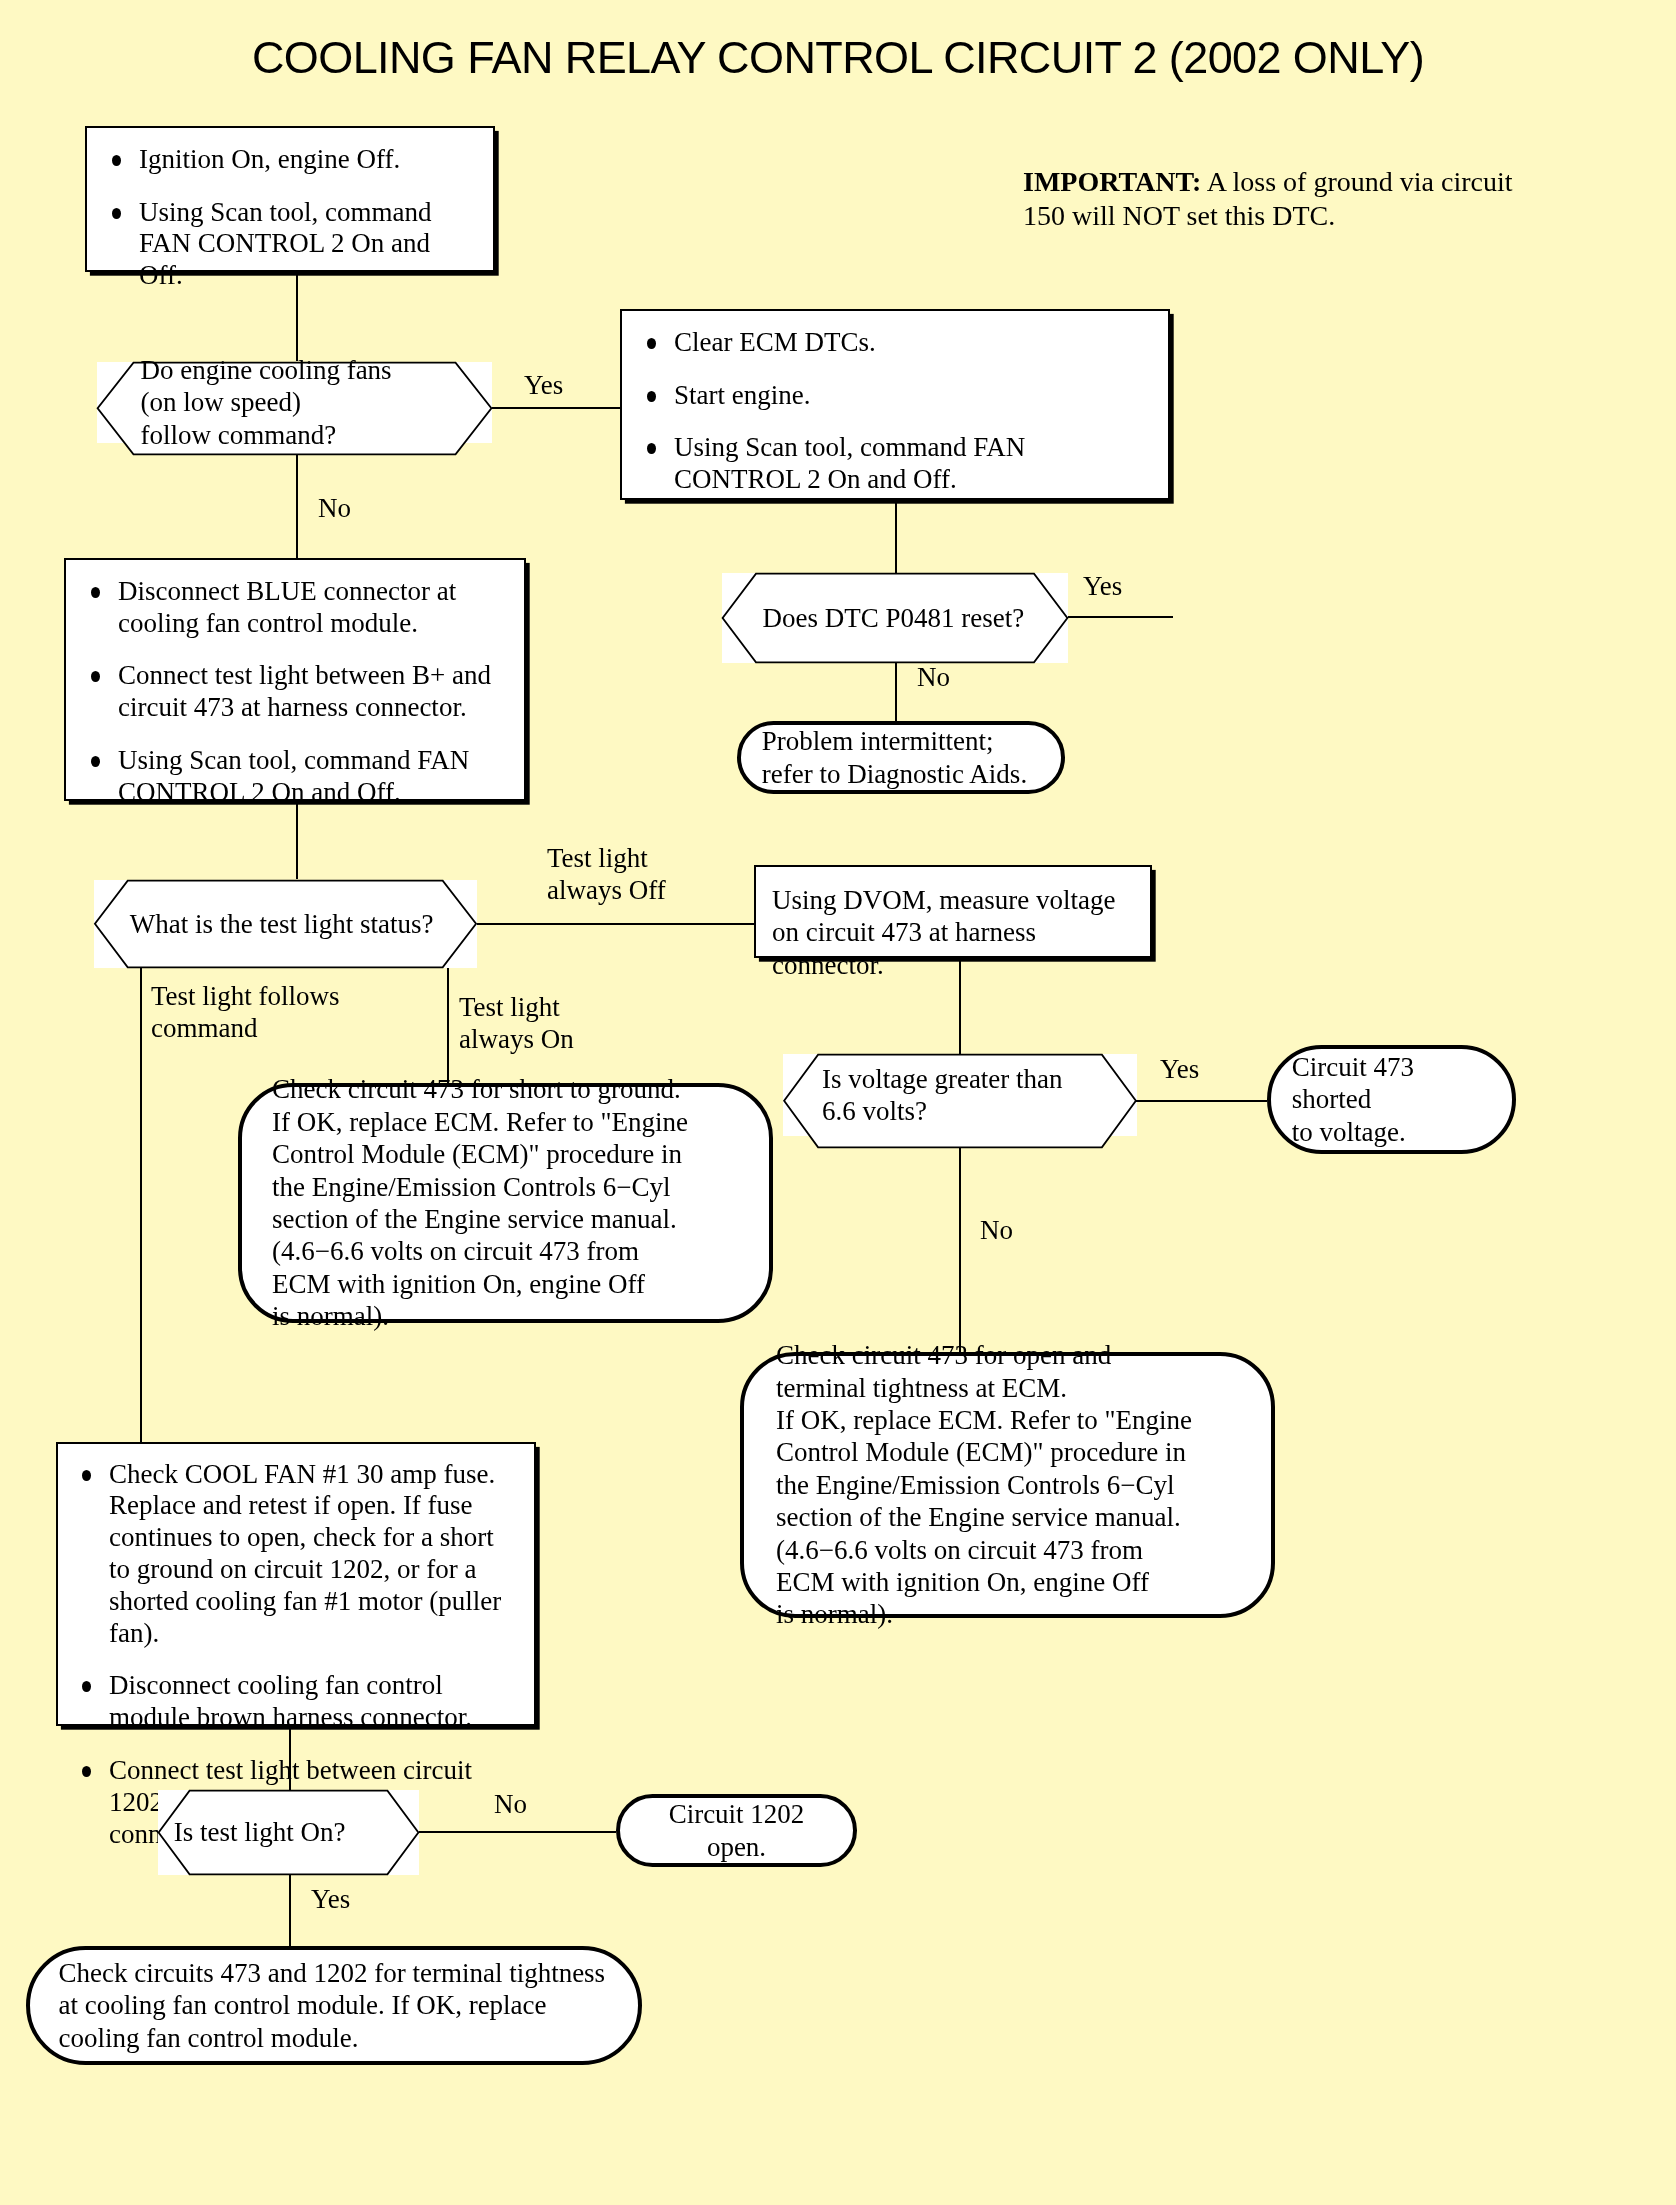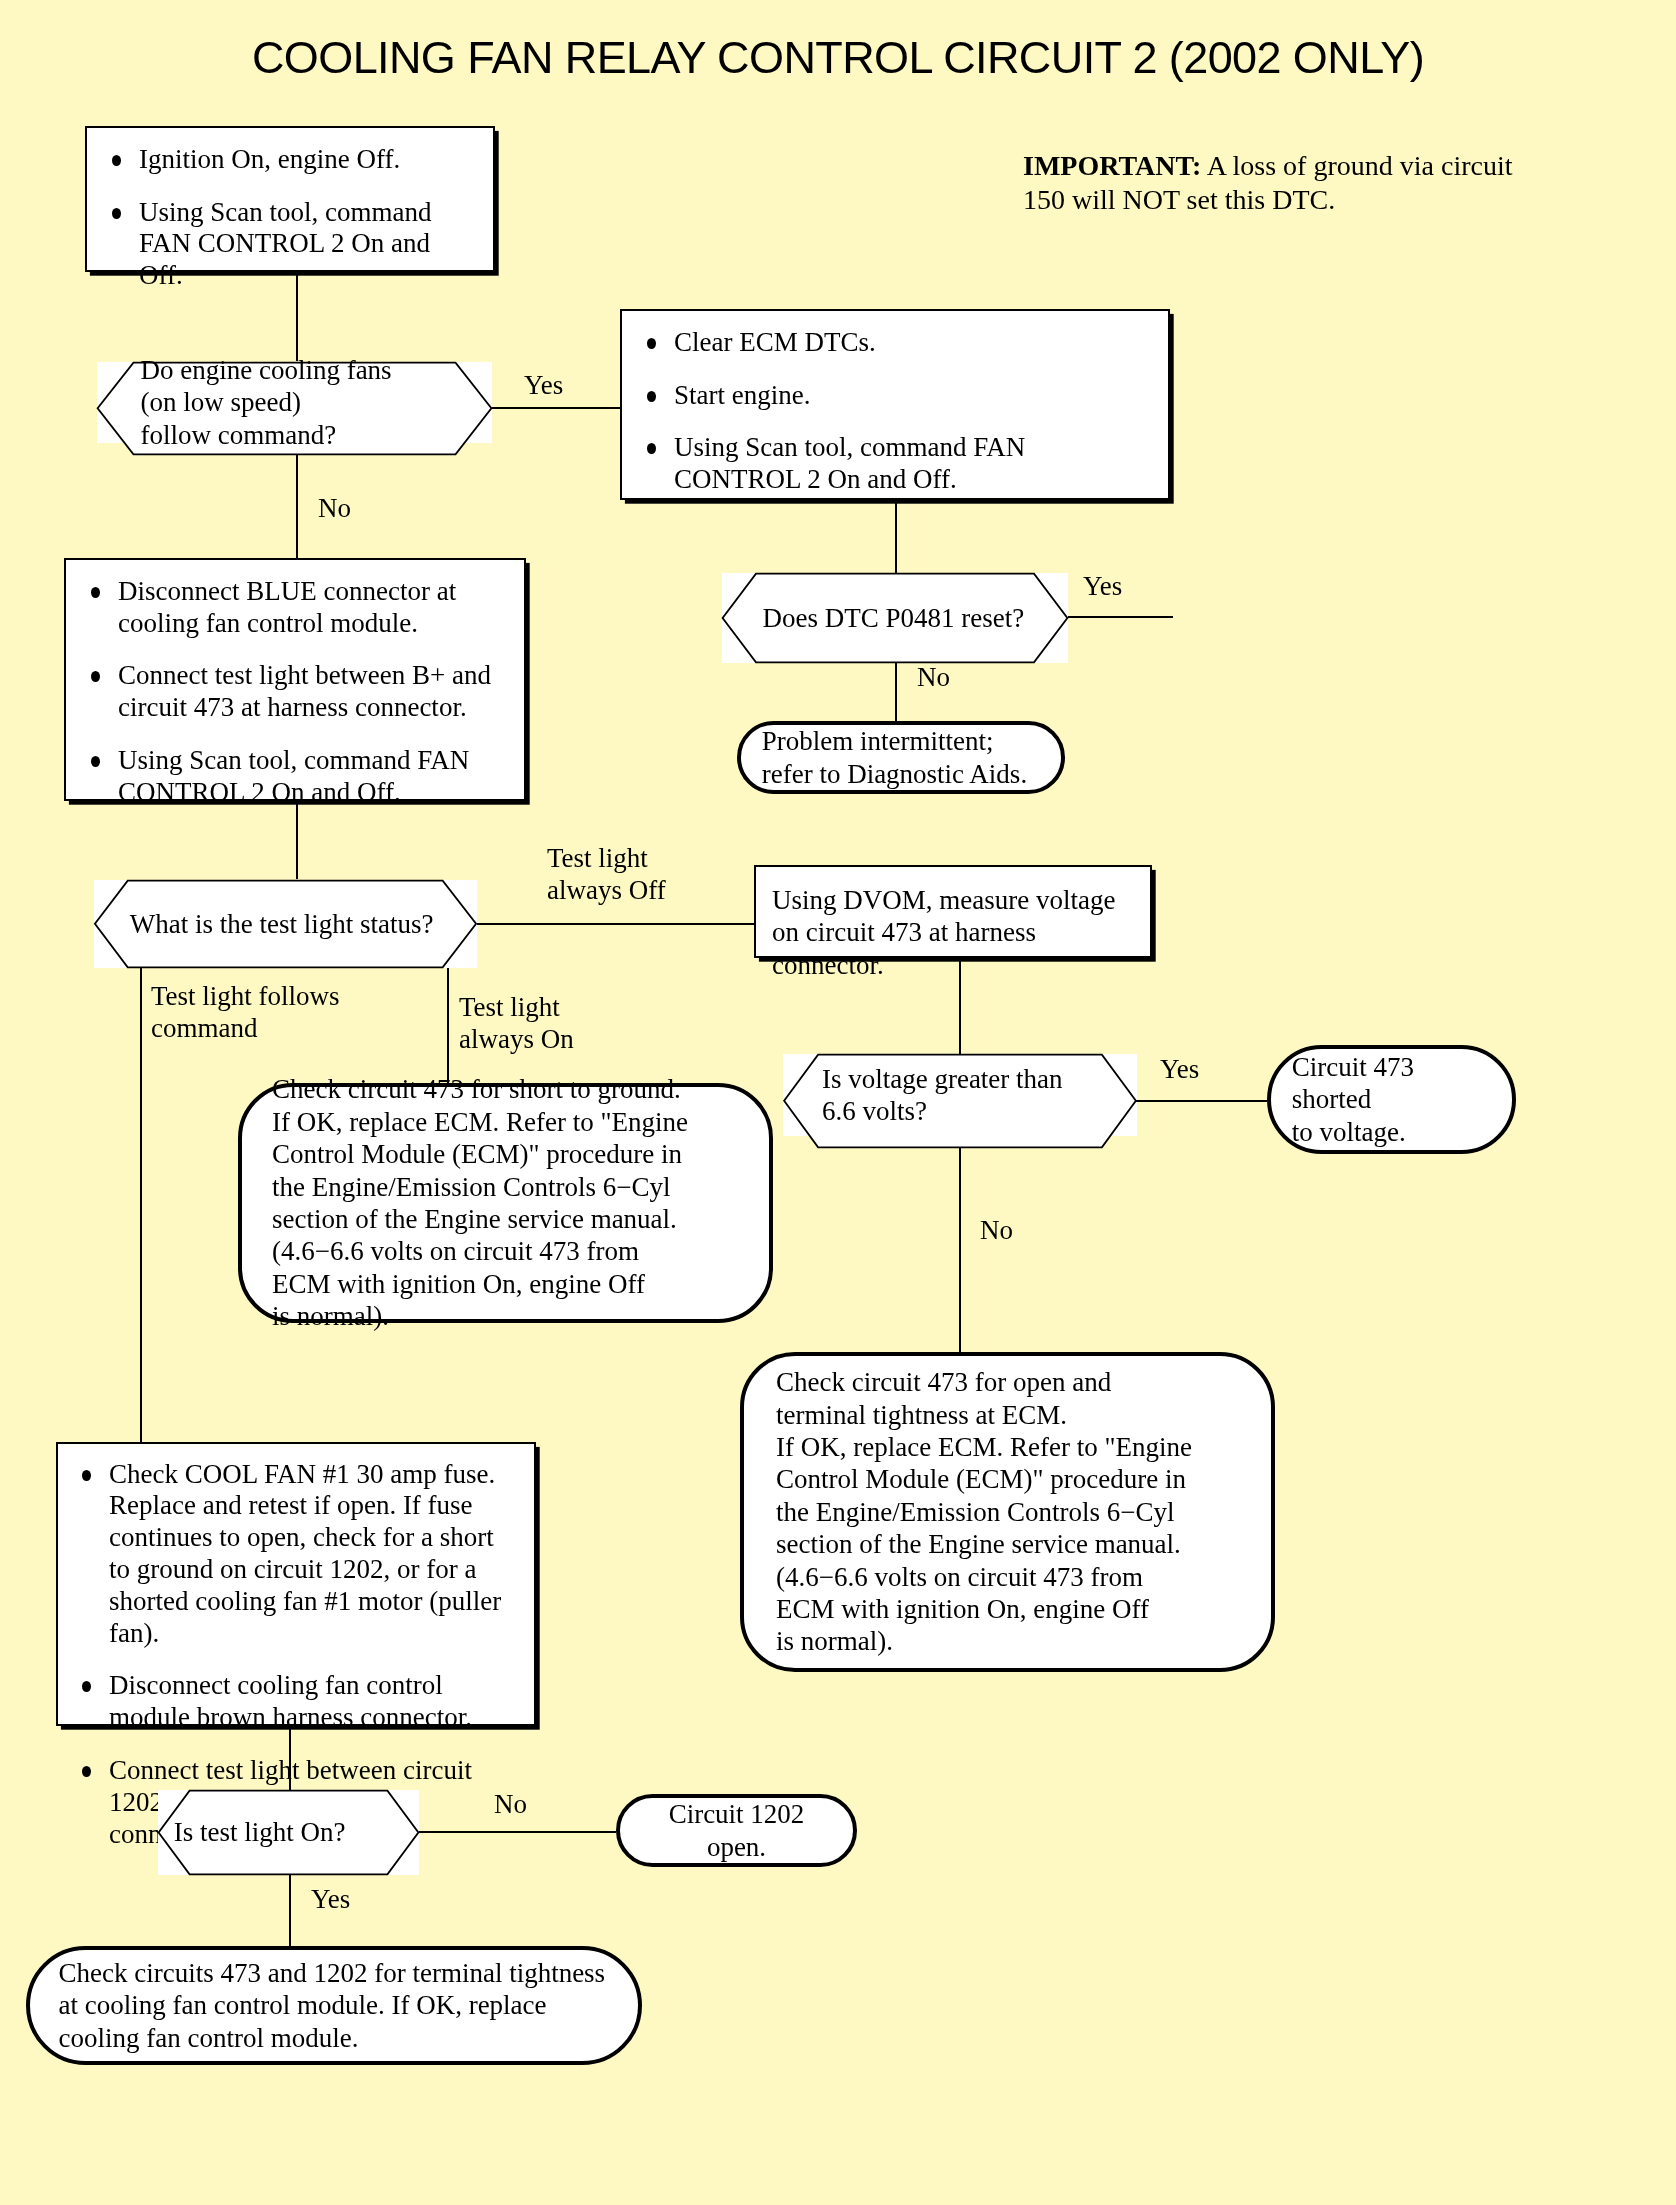--- a/index.html
+++ b/index.html
@@ -24,21 +24,21 @@
     text-align: center;
     font-family: "Liberation Sans", "DejaVu Sans", sans-serif;
     font-size: 45px;
     font-weight: normal;
     letter-spacing: -0.6px;
     white-space: nowrap;
   }
   .important {
     position: absolute;
     left: 1023px;
-    top: 149px;
+    top: 165px;
     width: 505px;
     font-size: 28px;
     line-height: 1.22;
   }
   .important b { font-weight: bold; }
 
   
   .rect {
     position: absolute;
     box-sizing: border-box;
@@ -270,21 +270,21 @@
     <div class="inner" style="white-space:pre-line; padding-left:30px;">Check circuit 473 for short to ground.
 If OK, replace ECM. Refer to "Engine
 Control Module (ECM)" procedure in
 the Engine/Emission Controls 6−Cyl
 section of the Engine service manual.
 (4.6−6.6 volts on circuit 473 from
 ECM with ignition On, engine Off
 is normal).</div>
   </div>
 
-  <div class="round soft" style="left:740px; top:1352px; width:535px; height:320px;">
+  <div class="round soft" style="left:740px; top:1352px; width:535px; height:266px;">
     <div class="inner" style="white-space:pre-line; padding-left:32px;">Check circuit 473 for open and
 terminal tightness at ECM.
 If OK, replace ECM. Refer to "Engine
 Control Module (ECM)" procedure in
 the Engine/Emission Controls 6−Cyl
 section of the Engine service manual.
 (4.6−6.6 volts on circuit 473 from
 ECM with ignition On, engine Off
 is normal).</div>
   </div>

